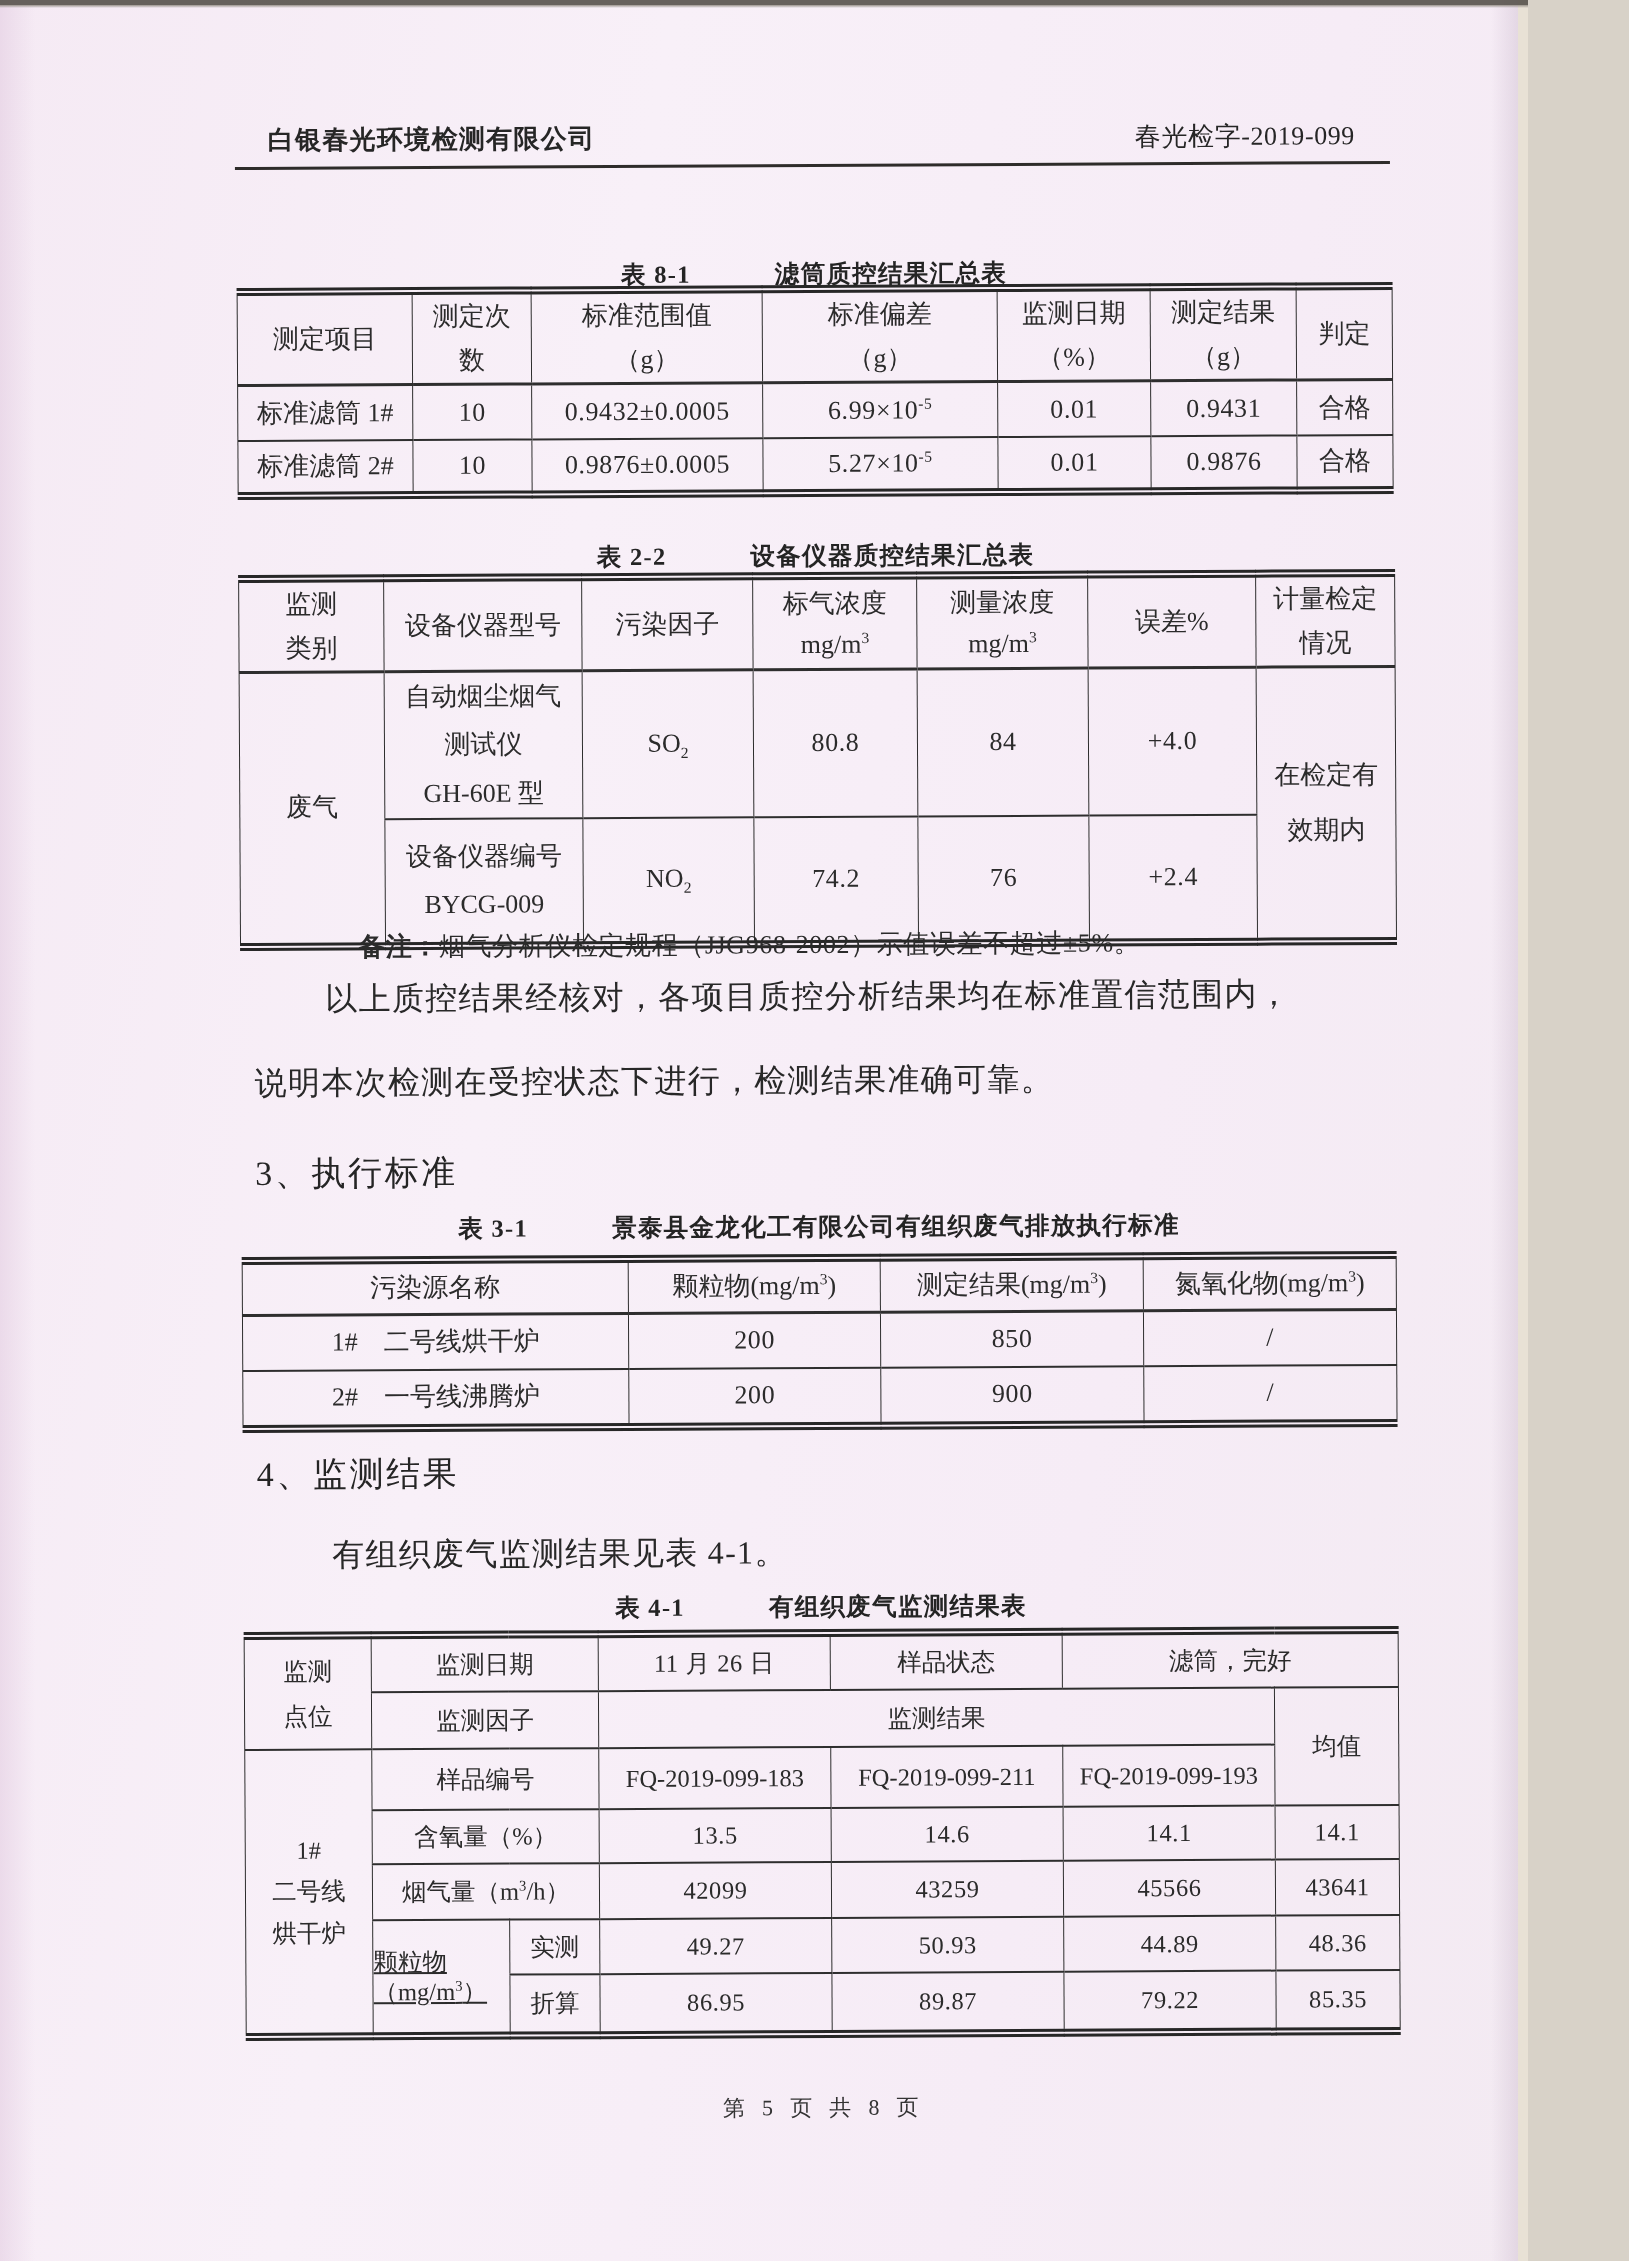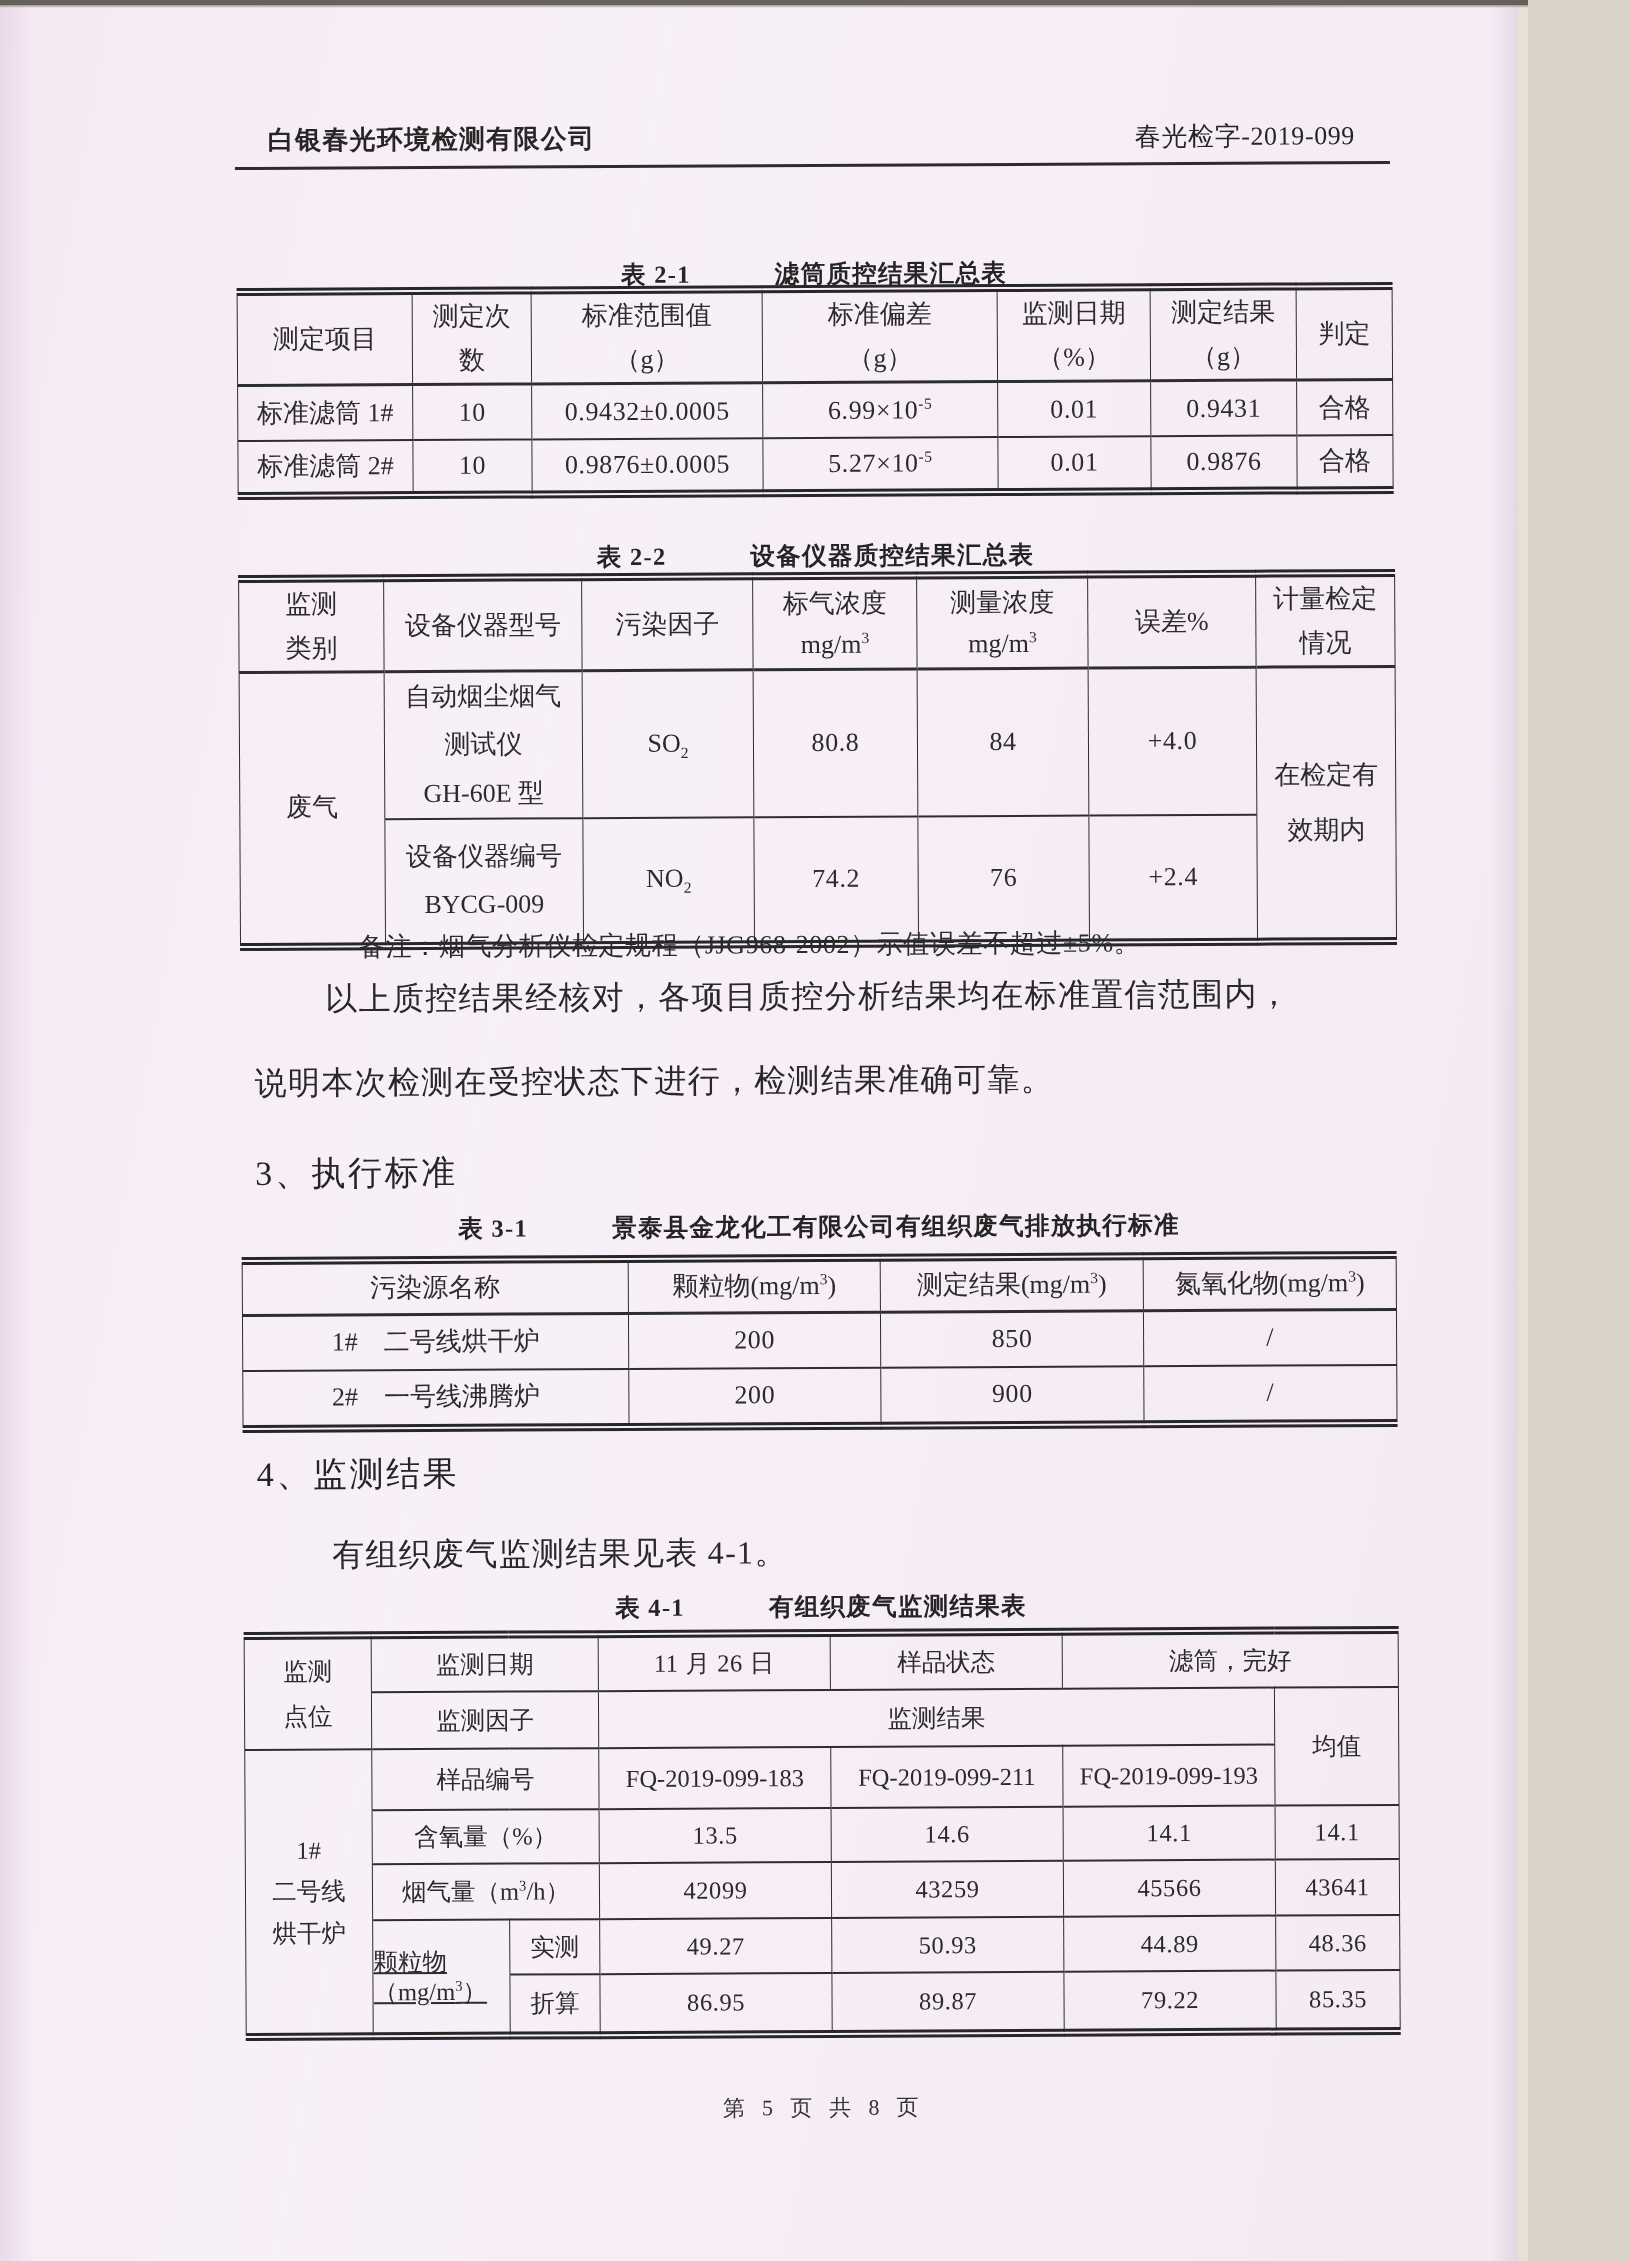--- a/index.html
+++ b/index.html
@@ -33,21 +33,21 @@
   .pre{white-space:pre-line;}
   sup{font-size:.6em;} sub{font-size:.6em;}
   .num{letter-spacing:0.6px;}
   
   .t41 td{font-size:24.5px;}
   .sid{font-size:20px;letter-spacing:0;}
   .site-cell{height:100%;display:flex;flex-direction:column;justify-content:space-evenly;align-items:center;}
   .stack2{height:100%;display:flex;flex-direction:column;justify-content:space-evenly;align-items:flex-start;line-height:1.2;text-decoration:underline;}
   
   .note{position:absolute;left:360px;top:927px;font-size:26px;letter-spacing:0.6px;}
-  .note b{font-weight:normal;}
+  .note b{font-weight:bold;}
   .para{position:absolute;font-size:32px;letter-spacing:1.3px;color:#282828;}
   .sec{position:absolute;font-size:34px;letter-spacing:2.6px;color:#252525;}
   .footer{position:absolute;left:241px;top:2093px;width:1155px;text-align:center;font-size:22px;letter-spacing:5.8px;color:#333;}
   
   .stamp{position:absolute;left:1580px;top:979px;width:77px;height:232px;color:#e75a7b;}
   .stamp .bar{position:absolute;background:rgba(233,84,122,.8);border-radius:1.9px;filter:blur(0.4px);}
   .stamp .bar1{left:11.6px;top:6.4px;width:50px;height:17px;transform:rotate(-5deg);}
   .stamp .bar2{left:1.3px;top:204px;width:55px;height:15.5px;transform:rotate(-4deg);}
   .stamp .ch{position:absolute;font-weight:bold;filter:blur(0.5px);line-height:1;}
   .stamp .ch1{left:7.7px;top:27px;font-size:77px;opacity:.75;transform:rotate(-3deg);}
@@ -58,21 +58,21 @@
 
 <div class="page">
 
   <div class="content">
 
     <div class="co-name">白银春光环境检测有限公司</div>
     <div class="doc-no">春光检字-2019-099</div>
     <div class="head-rule"></div>
 
     <div class="caption" style="top:257px;">
-      <span>表 2-1</span>
+      <span>表 8-1</span>
       <span>滤筒质控结果汇总表</span>
     </div>
 
     <table class="tbl" style="left:241px;top:285px;width:1155px;">
       <colgroup>
         <col style="width:175px">
           <col style="width:119px">
           <col style="width:231px">
           <col style="width:235px">
         <col style="width:153px">

